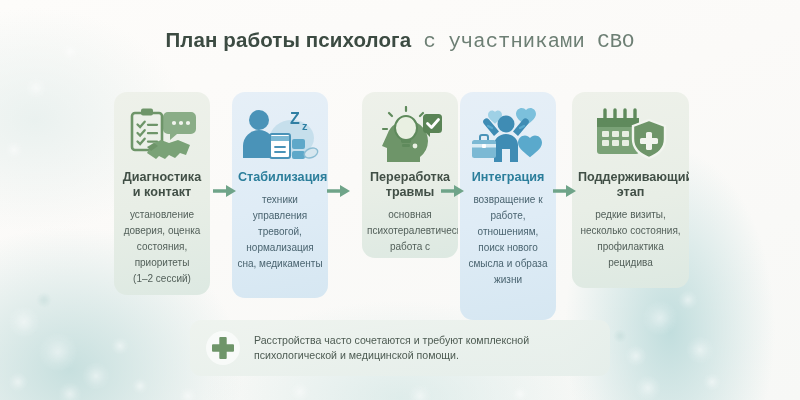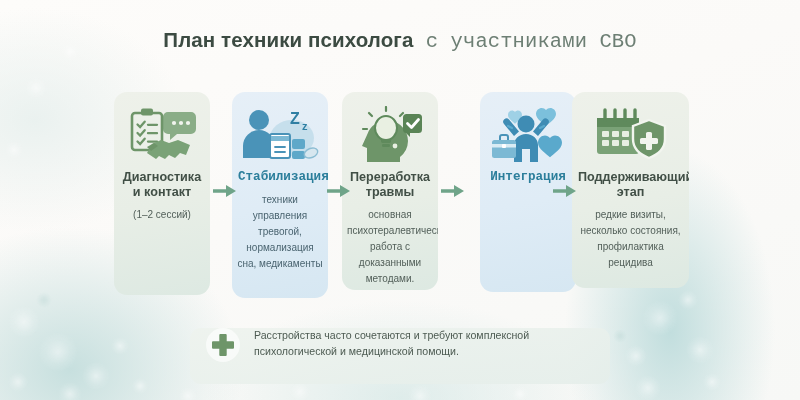--- a/index.html
+++ b/index.html
@@ -84,78 +84,78 @@
   }
   .card.green {
     background: linear-gradient(170deg, #eef1ea 0%, #e8eee6 55%, #dde9e2 100%);
   }
   .card.blue {
     background: linear-gradient(170deg, #e6eff7 0%, #dfecf6 55%, #d6e7f2 100%);
   }
 
   .card-c1 { left: 0px;   height: 203px; }
   .card-c2 { left: 118px; height: 206px; }
-  .card-c3 { left: 228px; height: 198px; }
-  .card-c4 { left: 366px; height: 200px; }
+  .card-c3 { left: 248px; height: 166px; }
+  .card-c4 { left: 346px; height: 228px; }
   .card-c5 { left: 458px; width: 117px; height: 196px; }
 
   .card-icon {
     height: 62px;
     display: flex;
     align-items: center;
     justify-content: center;
     margin-bottom: 4px;
   }
 
   .card-title {
     font-size: 12.6px;
     font-weight: 700;
     line-height: 15px;
     margin-bottom: 7px;
     padding: 0 2px;
   }
   .card.green .card-title { color: #414f46; }
-  .card.blue  .card-title { color: #2b7e9b; font-family: Liberation Mono, monospace; }
+  .card.blue  .card-title { color: #2b7e9b; }
   .card-c5 .card-title { color: #414f46; }
 
   .card-body {
     font-size: 10px;
     line-height: 16px;
     color: #53605a;
     padding: 0 1px;
   }
   .card.blue .card-body { color: #4a6470; }
   .card-body .sub {
     display: block;
-    margin-top: 5px;
   }
 
   
   .arrow {
     position: absolute;
     top: 91px;
     width: 23px;
     height: 12px;
     z-index: 4;
   }
   .arrow-a1 { left: 99px; }
   .arrow-a2 { left: 213px; }
   .arrow-a3 { left: 327px; }
   .arrow-a4 { left: 439px; }
 
   
   #banner {
     position: absolute;
     left: 190px;
-    top: 328px;
+    top: 320px;
     width: 420px;
     height: 56px;
     border-radius: 11px;
     background: linear-gradient(170deg, rgba(238,243,238,0.92) 0%, rgba(229,238,234,0.9) 100%);
     display: flex;
+    align-items: center;
     padding: 0 16px;
     z-index: 2;
   }
   #banner-icon-wrap {
     width: 34px;
     height: 34px;
     border-radius: 50%;
     background: rgba(255,255,255,0.62);
     display: flex;
     align-items: center;
@@ -209,21 +209,21 @@
       <circle cx="188" cy="396" r="9" fill="url(#bkGlow)"></circle>
       <circle cx="520" cy="394" r="8" fill="url(#bkGlow)"></circle>
       <circle cx="36" cy="88" r="11" fill="url(#bkGlow)"></circle>
       <circle cx="70" cy="52" r="8" fill="url(#bkGlow)"></circle>
       <circle cx="14" cy="150" r="9" fill="url(#bkGlow)"></circle>
     </g>
   </svg>
 </div>
 
 <h1 id="title">
-  <span class="t-strong">План техники психолога</span><span class="t-light"> с участниками СВО</span>
+  <span class="t-strong">План работы психолога</span><span class="t-light"> с участниками СВО</span>
 </h1>
 
 <div id="cards">
 
   <div class="card green card-c1">
     <div class="card-icon">
       <svg width="74" height="58" viewBox="0 0 74 58">
 
         <g>
           <path d="M43 6 h23 a5 5 0 0 1 5 5 v12 a5 5 0 0 1 -5 5 h-14 l-7 6 v-6 h-2 a5 5 0 0 1 -5 -5 v-12 a5 5 0 0 1 5 -5 z" fill="#8aad87"></path>
@@ -249,20 +249,21 @@
           <path d="M27 38 l9 -4 l8 3 l9 -3 l12 5 l-4 10 l-6 -2 l-5 5 l-6 -3 l-4 4 l-6 -3 l-3 3 l-9 -6 z"></path>
           <path d="M22 41 l7 -4 l4 3 l-7 5 z" fill="#6e9569"></path>
         </g>
       </svg>
     </div>
     <div class="card-title">
       <span>Диагностика</span><br>
       <span>и контакт</span>
     </div>
     <div class="card-body">
+      <span>установление доверия, оценка состояния, приоритеты</span>
       <span class="sub">(1–2 сессий)</span>
     </div>
   </div>
 
   <div class="card blue card-c2">
     <div class="card-icon">
       <svg width="80" height="58" viewBox="0 0 80 58">
         <ellipse cx="52" cy="32" rx="22" ry="18" fill="#bcd9e8" opacity="0.75"></ellipse>
         <g fill="#4a93b8">
           <circle cx="19" cy="14" r="10"></circle>
@@ -348,20 +349,24 @@
           <path d="M10 34 v-3 a2 2 0 0 1 2 -2 h4 a2 2 0 0 1 2 2 v3" fill="none" stroke="#4a93b8" stroke-width="2"></path>
           <rect x="12" y="38" width="4" height="4" rx="1" fill="#ffffff"></rect>
         </g>
         <g stroke="#5aa9cc" stroke-width="2.2" stroke-linecap="round">
           <path d="M22 22 l-4 -2"></path>
             <path d="M50 22 l4 -2"></path>
         </g>
       </svg>
     </div>
     <div class="card-title">Интеграция</div>
+    <div class="card-body">
+      <span>возвращение к работе, отношениям, поиск нового смысла и образа жизни</span>
+      <span class="sub"></span>
+    </div>
   </div>
 
   <div class="card green card-c5">
     <div class="card-icon">
       <svg width="80" height="58" viewBox="0 0 80 58">
         <g>
           <rect x="6" y="12" width="42" height="36" rx="3" fill="#7aa277"></rect>
           <rect x="6" y="12" width="42" height="9" fill="#5f8a5c"></rect>
           <g fill="#e7efe3">
             <rect x="11" y="25" width="7" height="6" rx="1"></rect>

